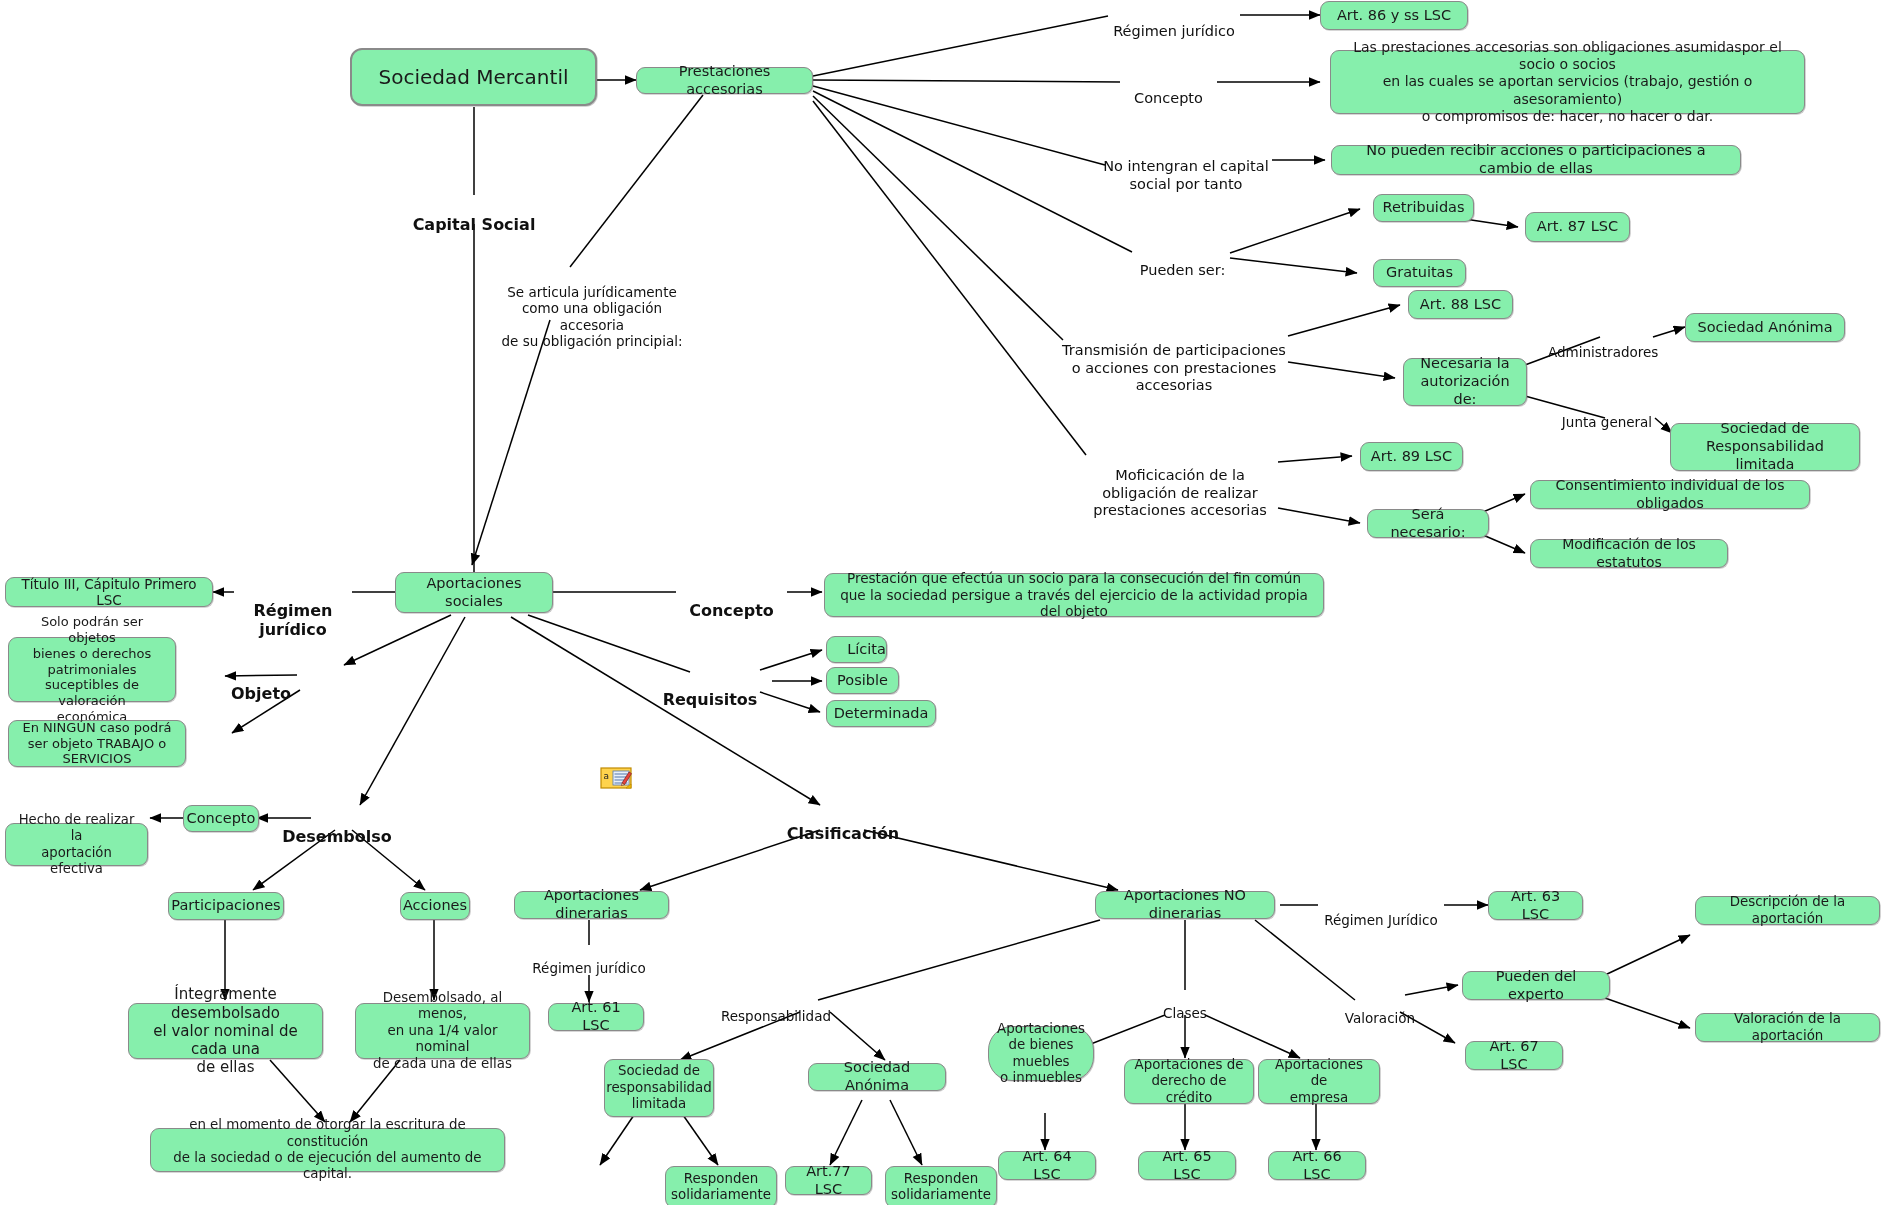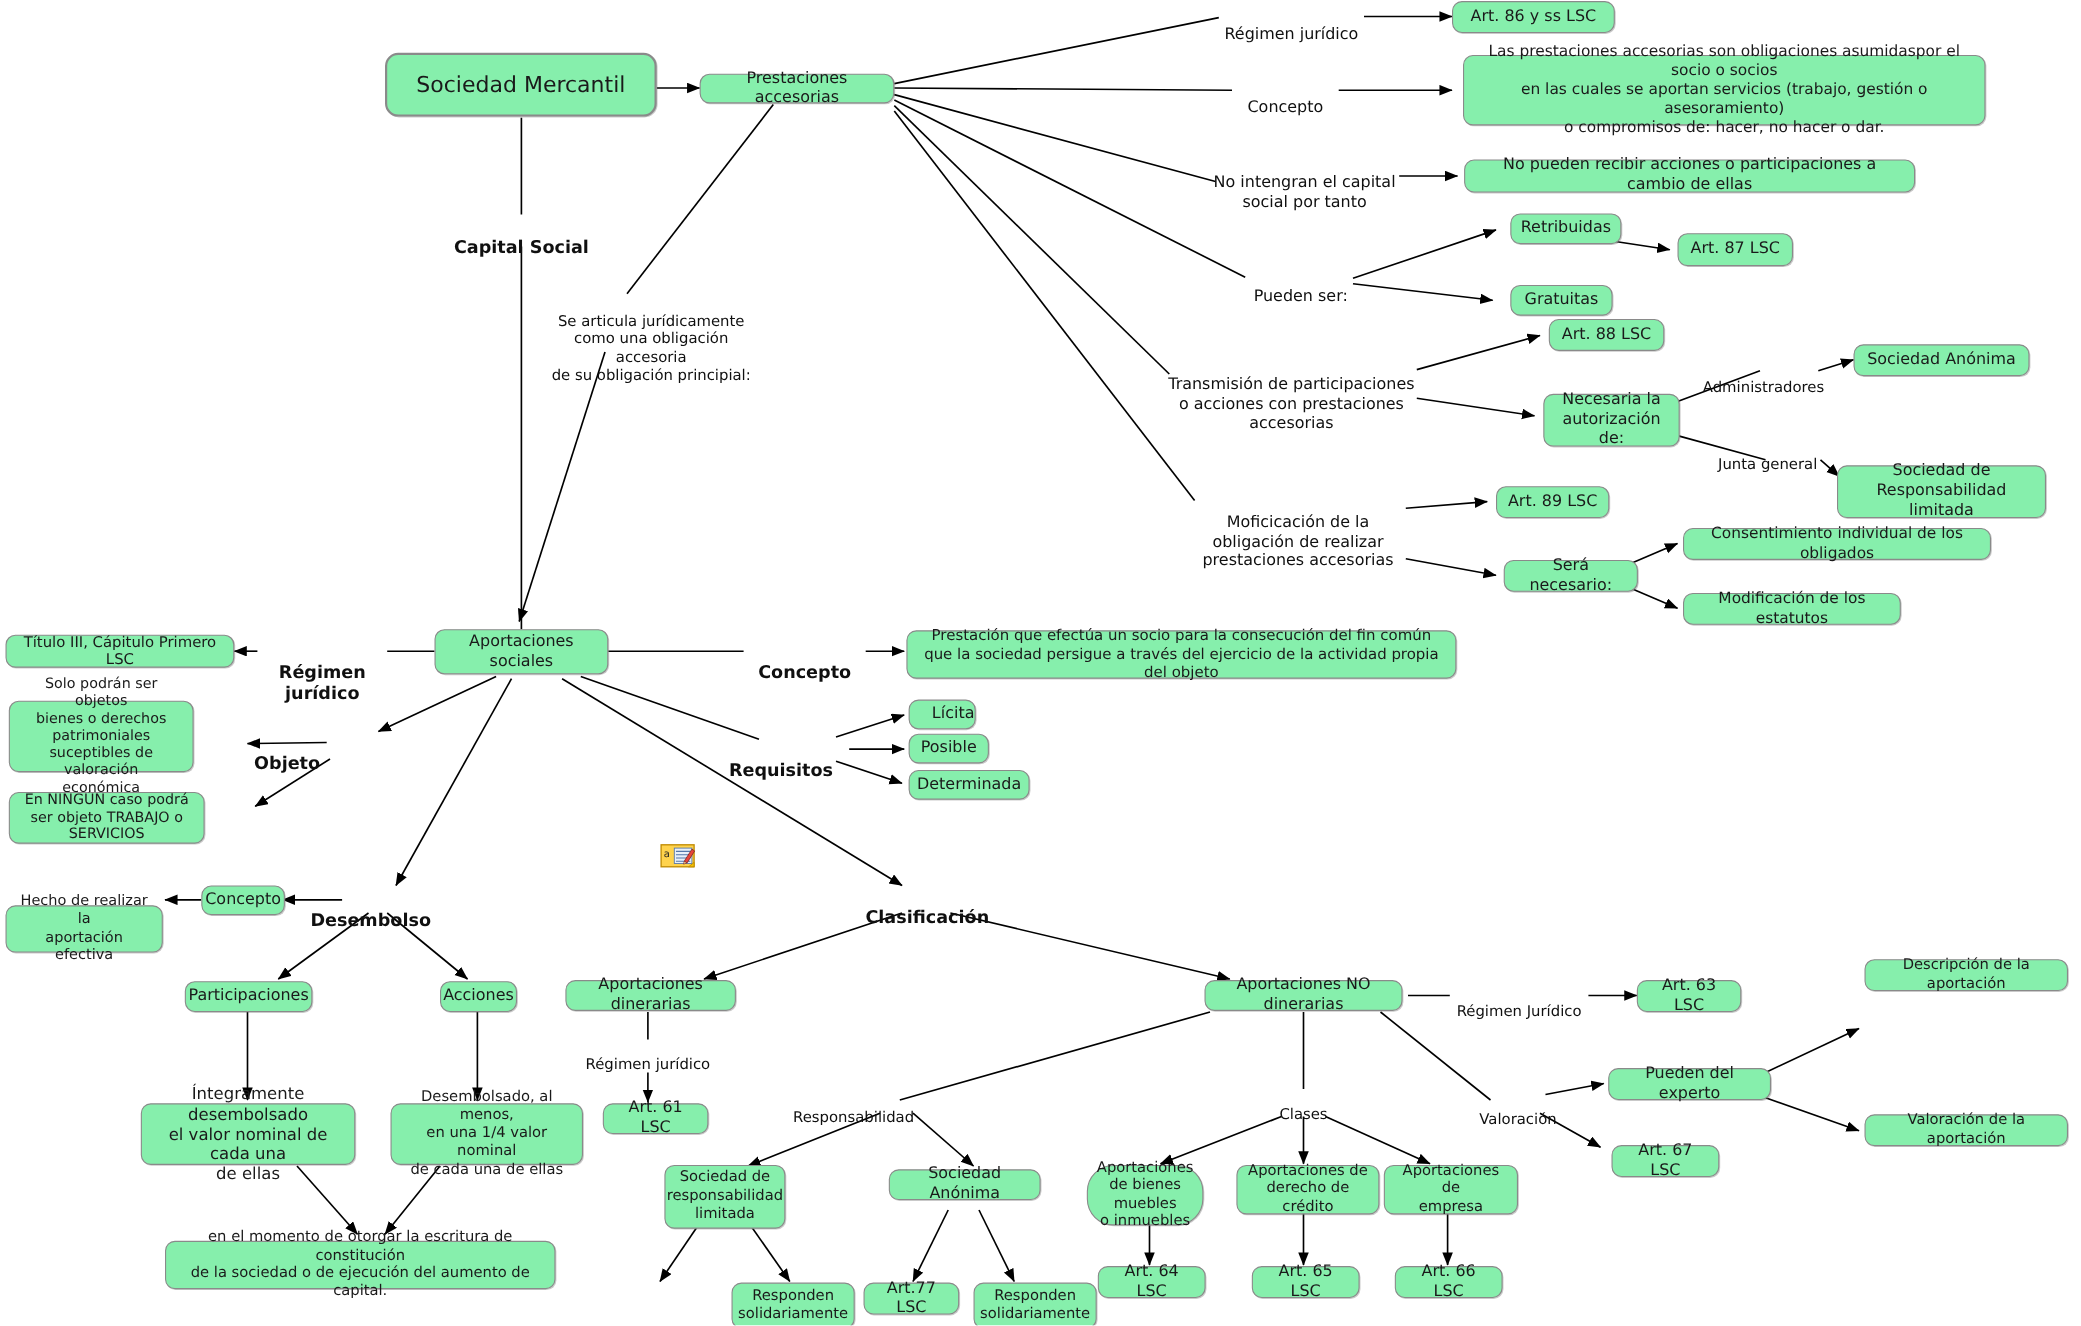--- a/index.html
+++ b/index.html
@@ -365,21 +365,21 @@
   </div>
 
   <div class="node" style="left:1095px; top:891px; width:180px; height:28px;">
     <span>Aportaciones NO dinerarias</span>
   </div>
 
   <div class="node" style="left:1488px; top:891px; width:95px; height:29px;">
     <span>Art. 63 LSC</span>
   </div>
 
-  <div class="node" style="left:988px; top:1059px; width:106px; height:55px; white-space:pre-line; font-size:13.4px;border-radius:24px;">
+  <div class="node" style="left:988px; top:1026px; width:106px; height:55px; white-space:pre-line; font-size:13.4px;border-radius:24px;">
     <span>Aportaciones
 de bienes muebles
 o inmuebles</span>
   </div>
 
   <div class="node" style="left:998px; top:1151px; width:98px; height:29px;">
     <span>Art. 64 LSC</span>
   </div>
 
   <div class="node" style="left:1124px; top:1059px; width:130px; height:45px; white-space:pre-line; font-size:13.4px;">
@@ -401,21 +401,21 @@
   </div>
 
   <div class="node" style="left:1462px; top:971px; width:148px; height:29px;">
     <span>Pueden del experto</span>
   </div>
 
   <div class="node" style="left:1465px; top:1041px; width:98px; height:29px;">
     <span>Art. 67 LSC</span>
   </div>
 
-  <div class="node" style="left:1695px; top:872px; width:185px; height:29px; font-size:13.4px;">
+  <div class="node" style="left:1695px; top:896px; width:185px; height:29px; font-size:13.4px;">
     <span>Descripción de la aportación</span>
   </div>
 
   <div class="node" style="left:1695px; top:1013px; width:185px; height:29px; font-size:13.4px;">
     <span>Valoración de la aportación</span>
   </div>
 
   <div class="label bold" style="left:396px; top:196px; width:156px;">
     <span>Capital Social</span>
   </div>

